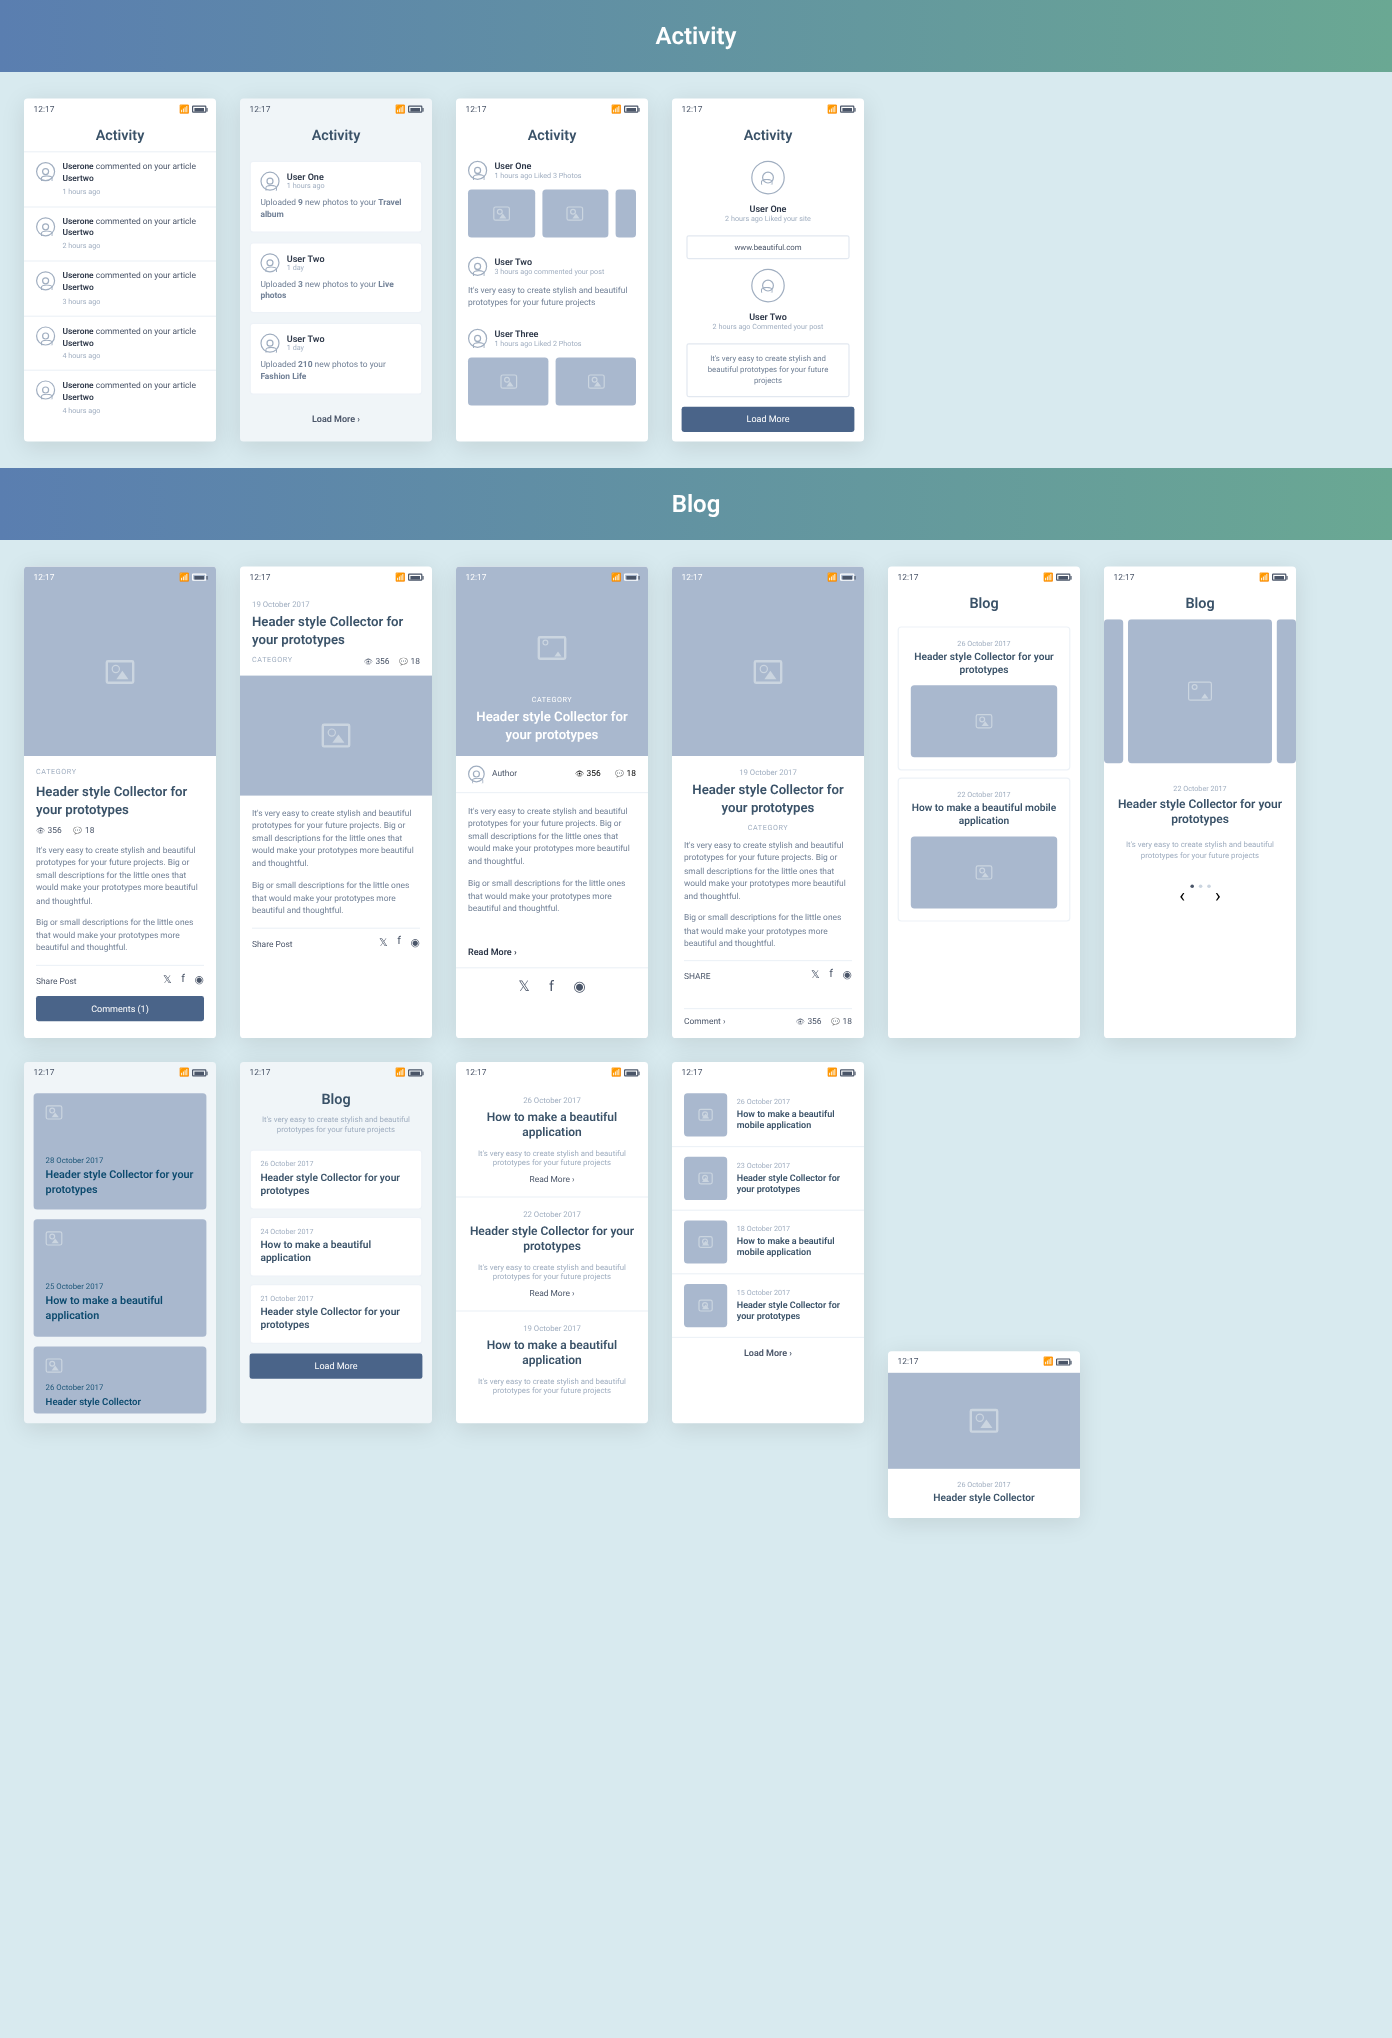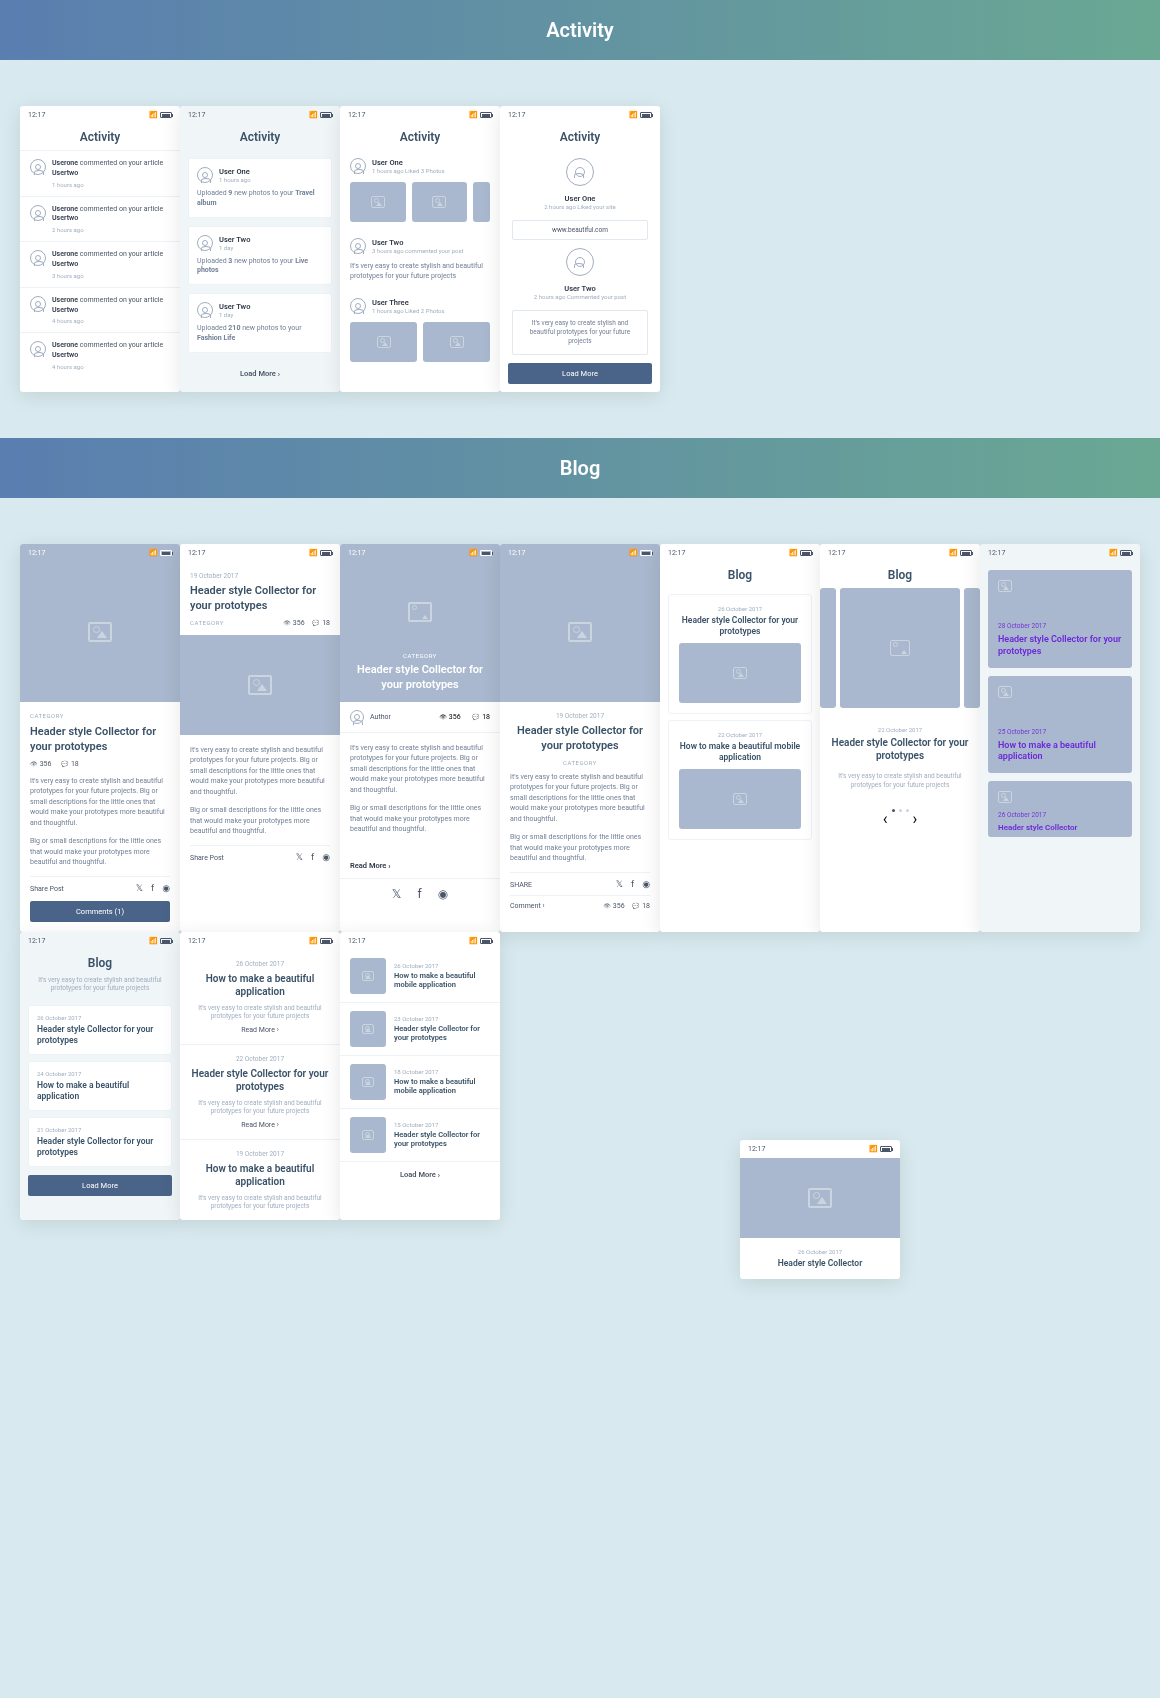--- a/index.html
+++ b/index.html
@@ -1,18 +1,18 @@
 <!DOCTYPE html>
 <html><head>
 <meta charset="utf-8">
 <style>
 *{margin:0;padding:0;box-sizing:border-box;font-family:-apple-system,BlinkMacSystemFont,'Segoe UI',Roboto,sans-serif}
 body{background:#d8eaef;width:1160px}
 .section-header{height:60px;background:linear-gradient(90deg,#5a7eb0 0%,#6aa893 100%);display:flex;align-items:center;justify-content:center;color:#fff;font-size:20px;font-weight:600}
-.screens{padding:46px 20px;display:flex;flex-wrap:wrap;}
+.screens{padding:22px 20px;display:flex;flex-wrap:wrap;gap:20px}
 .phone{width:160px;background:#fff;border-radius:3px;box-shadow:0 4px 20px rgba(0,0,0,0.1);overflow:hidden;flex-shrink:0}
 .status-bar{display:flex;justify-content:space-between;align-items:center;padding:5px 8px;font-size:7px;color:#4a5568}
 .signal-icons{display:flex;gap:2px;align-items:center}
 .page-title{text-align:center;font-size:12px;font-weight:600;color:#3a5268;padding:6px 0}
 .feed-item{border-top:1px solid #edf2f7;padding:8px 10px;display:flex;gap:6px}
 .avatar{width:16px;height:16px;border:1.5px solid #a0aec0;border-radius:50%;flex-shrink:0;display:flex;align-items:center;justify-content:center}
 .avatar-inner{width:6px;height:6px;border:1px solid #a0aec0;border-radius:50%;position:relative}
 .avatar-inner::after{content:'';position:absolute;width:8px;height:4px;border:1px solid #a0aec0;border-radius:50% 50% 0 0;border-bottom:none;top:5px;left:-2px}
 .feed-text{font-size:7px;color:#4a5568;line-height:1.4}
 .feed-text b{font-weight:600;color:#2d3748}
@@ -61,21 +61,21 @@
 .readmore{font-size:7.5px;font-weight:600;color:#2d3748;padding:8px 10px}
 .social-center{display:flex;justify-content:center;gap:16px;padding:8px;border-top:1px solid #edf2f7;font-size:12px;color:#4a5568}
 .blog-sub{font-size:6.5px;color:#a0aec0;text-align:center;padding:0 14px 6px;line-height:1.3}
 .carousel{display:flex;gap:4px;padding:0 0 8px;overflow:hidden}
 .carousel-item{background:#a9b8ce;height:120px;border-radius:3px;display:flex;align-items:center;justify-content:center}
 .carousel-item.side{width:16px;flex-shrink:0}
 .carousel-item.main{flex:1}
 .dots{display:flex;justify-content:center;gap:4px;padding:6px}
 .dot{width:3px;height:3px;background:#cbd5e0;border-radius:50%}
 .dot.active{background:#4a5568}
-.stack-card{margin:8px;background:#a9b8ce;border-radius:3px;color:#6d28d9;padding:10px}
+.stack-card{margin:8px;background:#a9b8ce;border-radius:3px;color:#0c4a6e;padding:10px}
 .stack-card .img-icon{margin-bottom:30px}
 .stack-date{font-size:6.5px;margin-bottom:4px;opacity:0.9}
 .stack-title{font-size:9px;font-weight:600;line-height:1.3}
 .list-card{margin:6px 8px;background:#fff;border:1px solid #edf2f7;border-radius:3px;padding:8px}
 .list-date{font-size:6px;color:#a0aec0;margin-bottom:3px}
 .list-title-sm{font-size:8.5px;font-weight:600;color:#3a5268;line-height:1.3}
 .post-block{padding:10px;text-align:center;border-bottom:1px solid #edf2f7}
 .post-block .date-label{text-align:center}
 .post-block .article-title{text-align:center;font-size:10px}
 .post-sub{font-size:6.5px;color:#a0aec0;margin-bottom:6px}
@@ -415,21 +415,21 @@
     <div class="para">It's very easy to create stylish and beautiful prototypes for your future projects. Big or small descriptions for the little ones that would make your prototypes more beautiful and thoughtful.</div>
     <div class="para">Big or small descriptions for the little ones that would make your prototypes more beautiful and thoughtful.</div>
     <div class="share-row">
           <span>SHARE</span>
           <span class="social-icons">
             <span>𝕏</span>
             <span>f</span>
             <span>◉</span>
           </span>
         </div>
-    <div class="share-row" style="margin-top:6px">
+    <div class="share-row" style="margin-top:22px">
           <span><span>Comment</span> ›</span>
           <span style="display:flex;gap:8px">
             <span><span class="eye"></span><span>356</span></span>
             <span><span class="comment-ic"></span><span>18</span></span>
           </span>
         </div>
   </div>
 </div>
 
 <div class="phone">

